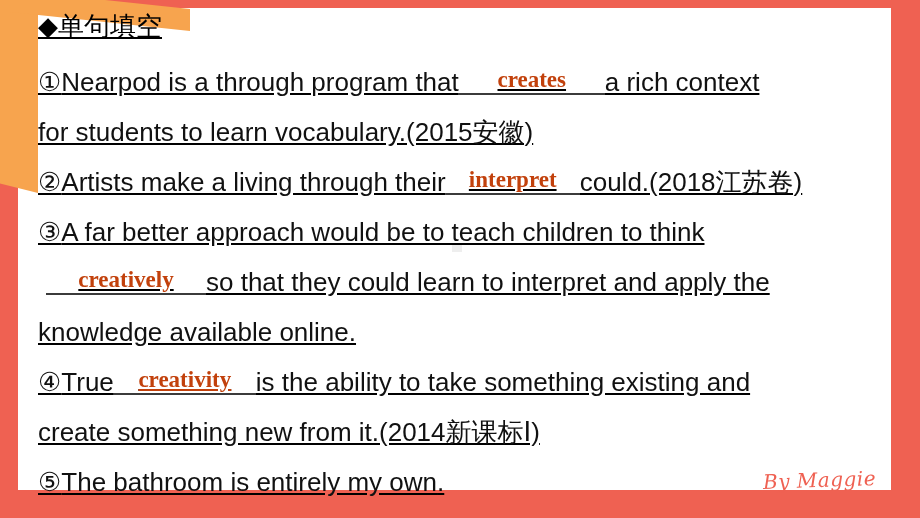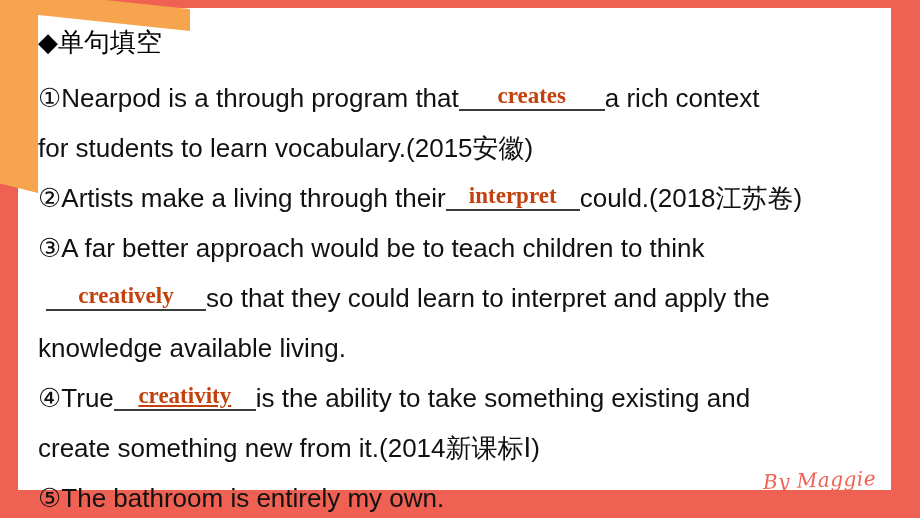--- a/index.html
+++ b/index.html
@@ -76,23 +76,24 @@
     height: 16px;
     background: #f7a44e;
     transform: skewY(14deg);
     transform-origin: left top;
   }
 
   
   .content {
     position: absolute;
     left: 38px;
-    top: 26px;
+    top: 10px;
     width: 848px;
     height: 470px;
+    text-decoration: underline;
   }
   .heading {
     font-size: 26px;
     color: #000000;
     line-height: 1.25;
     white-space: nowrap;
     margin-bottom: 2px;
   }
   .line {
     font-size: 26px;
@@ -187,21 +188,21 @@
     <div class="line">
       <span>③</span>
         <span>A far better approach would be to teach children to think</span>
     </div>
     <div class="line">
       <span style="display:inline-block;width:8px;"></span>
         <span class="blank" style="width:160px;">creatively</span>
         <span> so that they could learn to interpret and apply the</span>
     </div>
     <div class="line">
-      <span>knowledge available living.</span>
+      <span>knowledge available online.</span>
     </div>
 
     <div class="line">
       <span>④</span>
         <span>True</span>
         <span class="blank blank-u" style="width:142px;">creativity</span>
         <span> is the ability to take something existing and</span>
     </div>
     <div class="line">
       <span>create something new from it.(2014新课标Ⅰ)</span>

